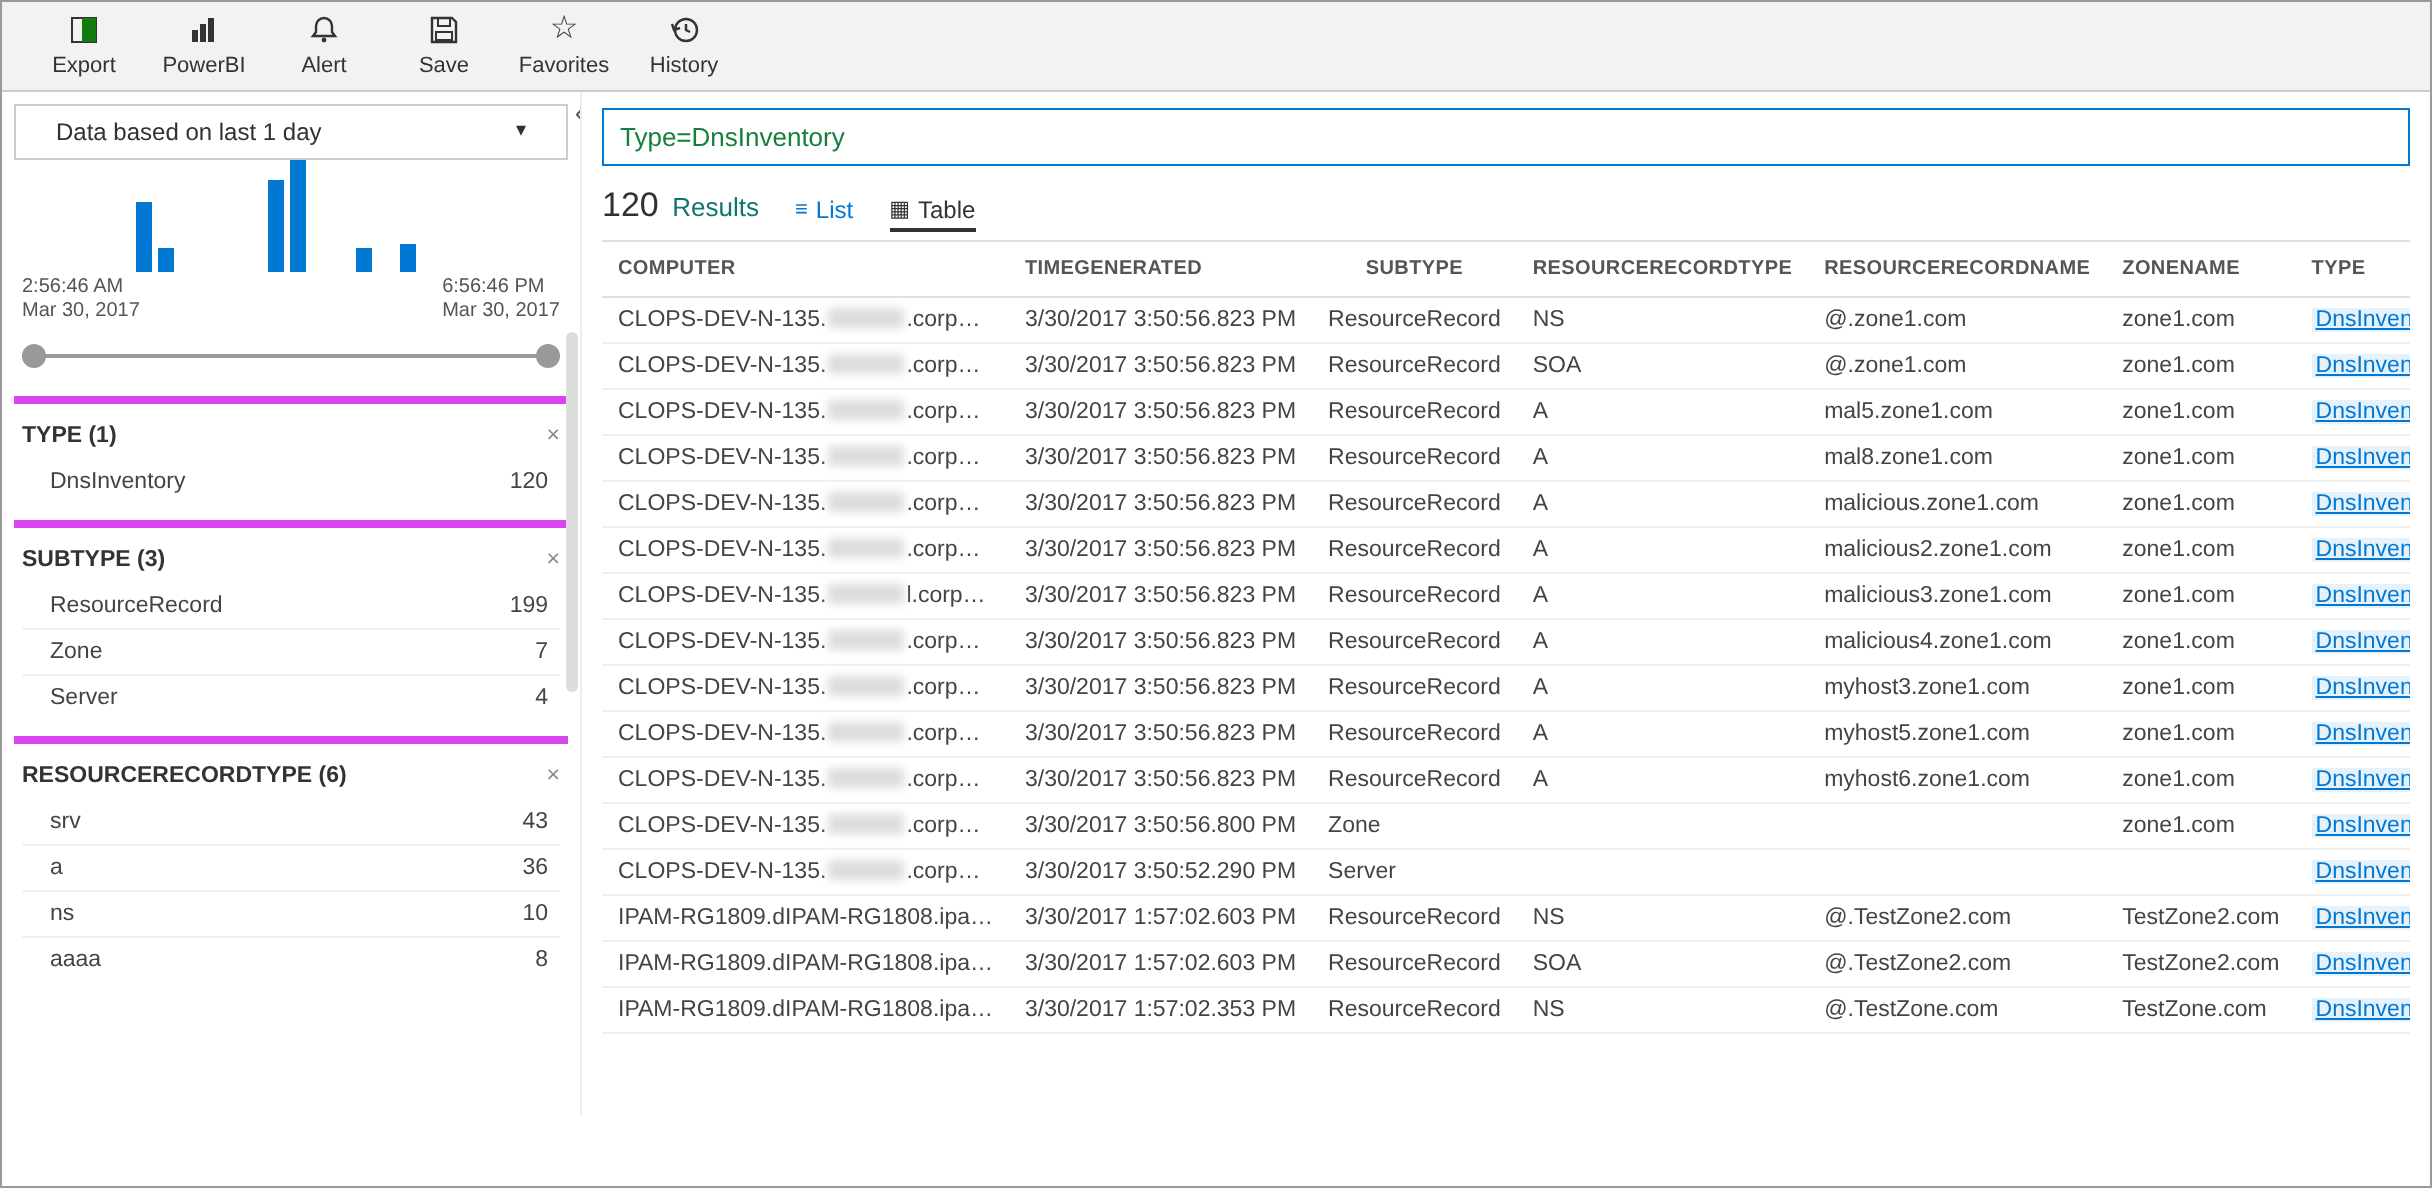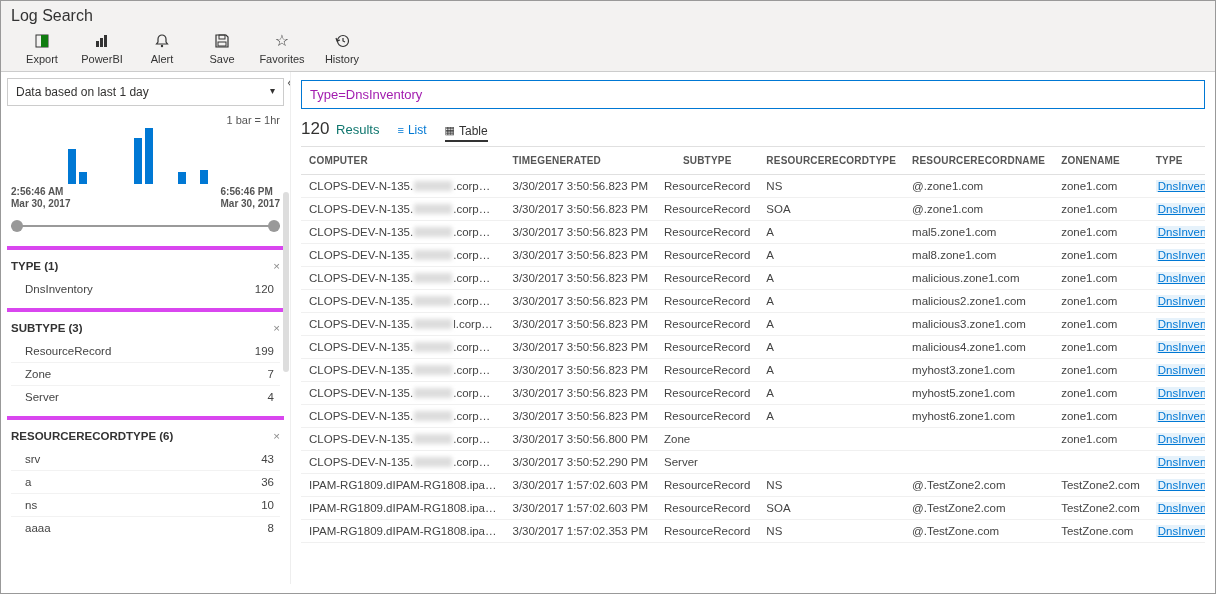--- a/index.html
+++ b/index.html
@@ -62,21 +62,21 @@
   .collapse-chevron {
     position: absolute;
     top: 2px;
     right: -2px;
     font-size: 14px;
     color: #555;
     cursor: pointer;
   }
   .range-box {
     border: 1px solid #ccc;
-    padding: 6px 8px;
+    padding: 6px 20px;
     font-size: 12px;
     display: flex;
     justify-content: space-between;
     align-items: flex-start;
     cursor: pointer;
   }
   .range-box .chev { font-size: 10px; }
   .bar-legend {
     text-align: right;
     font-size: 11px;
@@ -94,21 +94,21 @@
     width: 8px;
     background: #0078d4;
   }
   .chart-labels {
     display: flex;
     justify-content: space-between;
     font-size: 10px;
     color: #555;
     padding: 2px 4px 0 4px;
   }
-  .chart-labels div { line-height: 1.2; font-weight: bold; }
+  .chart-labels div { line-height: 1.2; }
   .slider-track {
     margin: 10px 4px 14px 4px;
     position: relative;
     height: 12px;
   }
   .slider-line {
     position: absolute;
     top: 5px; left: 0; right: 0;
     height: 2px;
     background: #ccc;
@@ -156,21 +156,21 @@
     flex: 1;
     padding: 8px 10px 0 10px;
     display: flex;
     flex-direction: column;
     overflow: hidden;
   }
   .query-box {
     border: 1px solid #0078d4;
     padding: 6px 8px;
     font-size: 13px;
-    color: #a21caf;
+    color: #15803d;
     outline: none;
     width: 100%;
   }
   .results-bar {
     display: flex;
     align-items: baseline;
     gap: 18px;
     margin: 10px 0 4px 0;
     font-size: 13px;
   }
@@ -245,21 +245,20 @@
     width: 6px;
     height: 180px;
     background: #ddd;
     border-radius: 3px;
   }
 </style>
 </head>
 <body>
 
 <div class="header">
-  <div class="header-title">Log Search</div>
   <div class="toolbar">
     <div class="tool-btn">
       <svg viewBox="0 0 16 16">
           <rect x="2" y="2" width="12" height="12" fill="none" stroke="currentColor"></rect>
           <rect x="7" y="2" width="7" height="12" fill="#107c10"></rect>
         </svg>
       <span>Export</span>
     </div>
     <div class="tool-btn">
       <svg viewBox="0 0 16 16">
@@ -302,21 +301,20 @@
 <div class="body">
 
   <div class="sidebar">
     <span class="collapse-chevron">‹</span>
 
     <div class="range-box">
       <span>Data based on last 1 day</span>
       <span class="chev">▾</span>
     </div>
 
-    <div class="bar-legend">1 bar = 1hr</div>
 
     <div class="chart" id="mini-chart">
         <div class="bar" style="height: 0px;"></div>
         <div class="bar" style="height: 0px;"></div>
         <div class="bar" style="height: 0px;"></div>
         <div class="bar" style="height: 0px;"></div>
         <div class="bar" style="height: 0px;"></div>
         <div class="bar" style="height: 35px;"></div>
         <div class="bar" style="height: 12px;"></div>
         <div class="bar" style="height: 0px;"></div>

